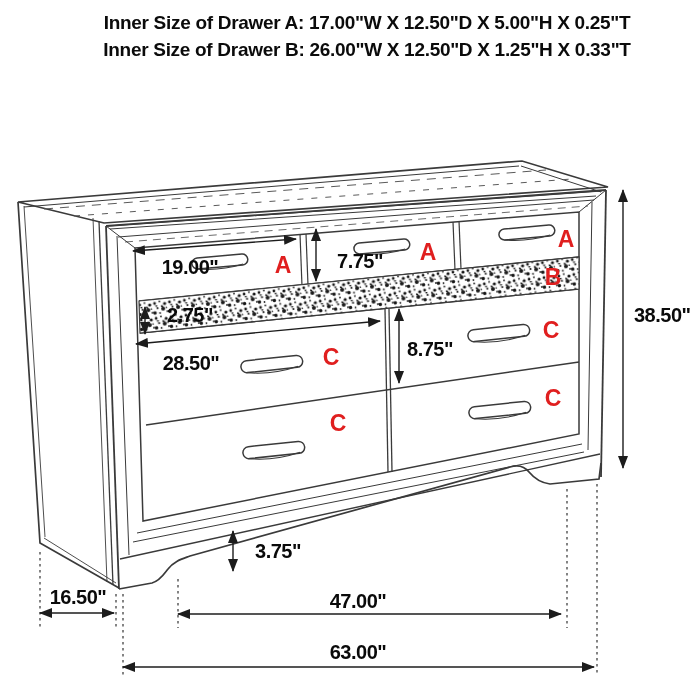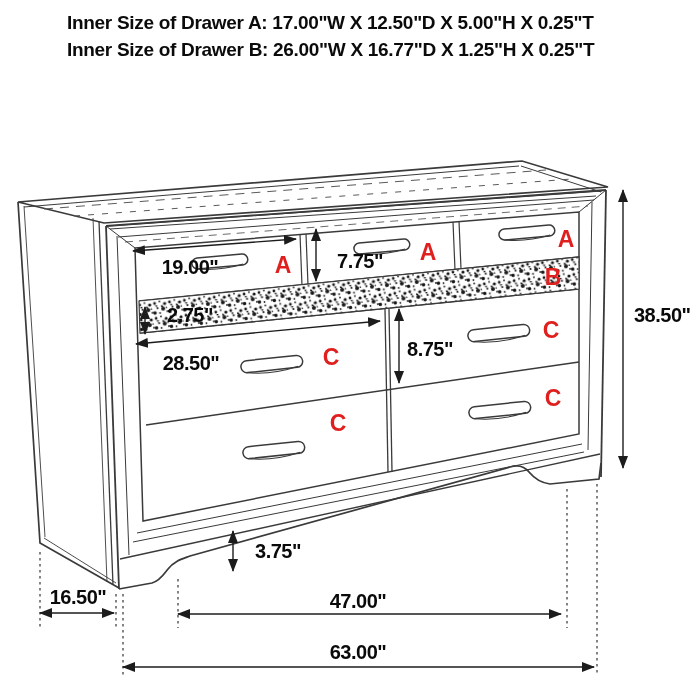--- a/index.html
+++ b/index.html
@@ -1,17 +1,17 @@
 <!DOCTYPE html>
 <html><head>
 <meta charset="utf-8">
 <style>
   html,body{margin:0;padding:0;background:#ffffff;}
   #stage{position:relative;width:700px;height:700px;background:#ffffff;overflow:hidden;
-         font-family:"Liberation Sans","DejaVu Sans",sans-serif;}
+         font-family:"Liberation Sans","DejaVu Sans",sans-serif;text-align:center;}
   #spec-header{position:absolute;left:67px;top:9px;width:600px;
                font-size:19px;font-weight:bold;color:#0b0b0b;line-height:27px;
                letter-spacing:-0.3px;white-space:nowrap;}
   #spec-header p{margin:0;padding:0;}
   svg{position:absolute;left:0;top:0;}
   .ln{stroke:#3a3a3a;fill:none;}
   .dash{stroke:#5a5a5a;fill:none;}
   .dim-line{stroke:#1c1c1c;stroke-width:1.4;fill:none;}
   .dot-ext{stroke:#333333;stroke-width:1.2;fill:none;stroke-dasharray:2.5 3.5;}
   .dim-text{font-family:"Liberation Sans","DejaVu Sans",sans-serif;font-size:20px;
@@ -21,21 +21,21 @@
   .handle rect{fill:#ffffff;stroke:#3a3a3a;stroke-width:1.5;}
   .handle path{fill:none;stroke:#3a3a3a;stroke-width:1;}
 </style>
 </head>
 <body>
 
 <div id="stage">
 
   <div id="spec-header">
     <p>Inner Size of Drawer A: 17.00"W X 12.50"D X 5.00"H X 0.25"T</p>
-    <p>Inner Size of Drawer B: 26.00"W X 16.77"D X 1.25"H X 0.25"T</p>
+    <p>Inner Size of Drawer B: 26.00"W X 12.50"D X 1.25"H X 0.33"T</p>
   </div>
 
   <svg width="700" height="700" viewBox="0 0 700 700">
     <defs>
       <marker id="ah" markerWidth="13" markerHeight="10" refX="12" refY="5" orient="auto-start-reverse" markerUnits="userSpaceOnUse">
         <path d="M0,0 L13,5 L0,10 Z" fill="#1c1c1c"></path>
       </marker>
       <pattern id="sparkle" width="15" height="15" patternUnits="userSpaceOnUse" patternTransform="rotate(-6)">
         <rect width="15" height="15" fill="#ffffff"></rect>
         <circle cx="2" cy="3" r="1.4" fill="#1b1b1b"></circle>

